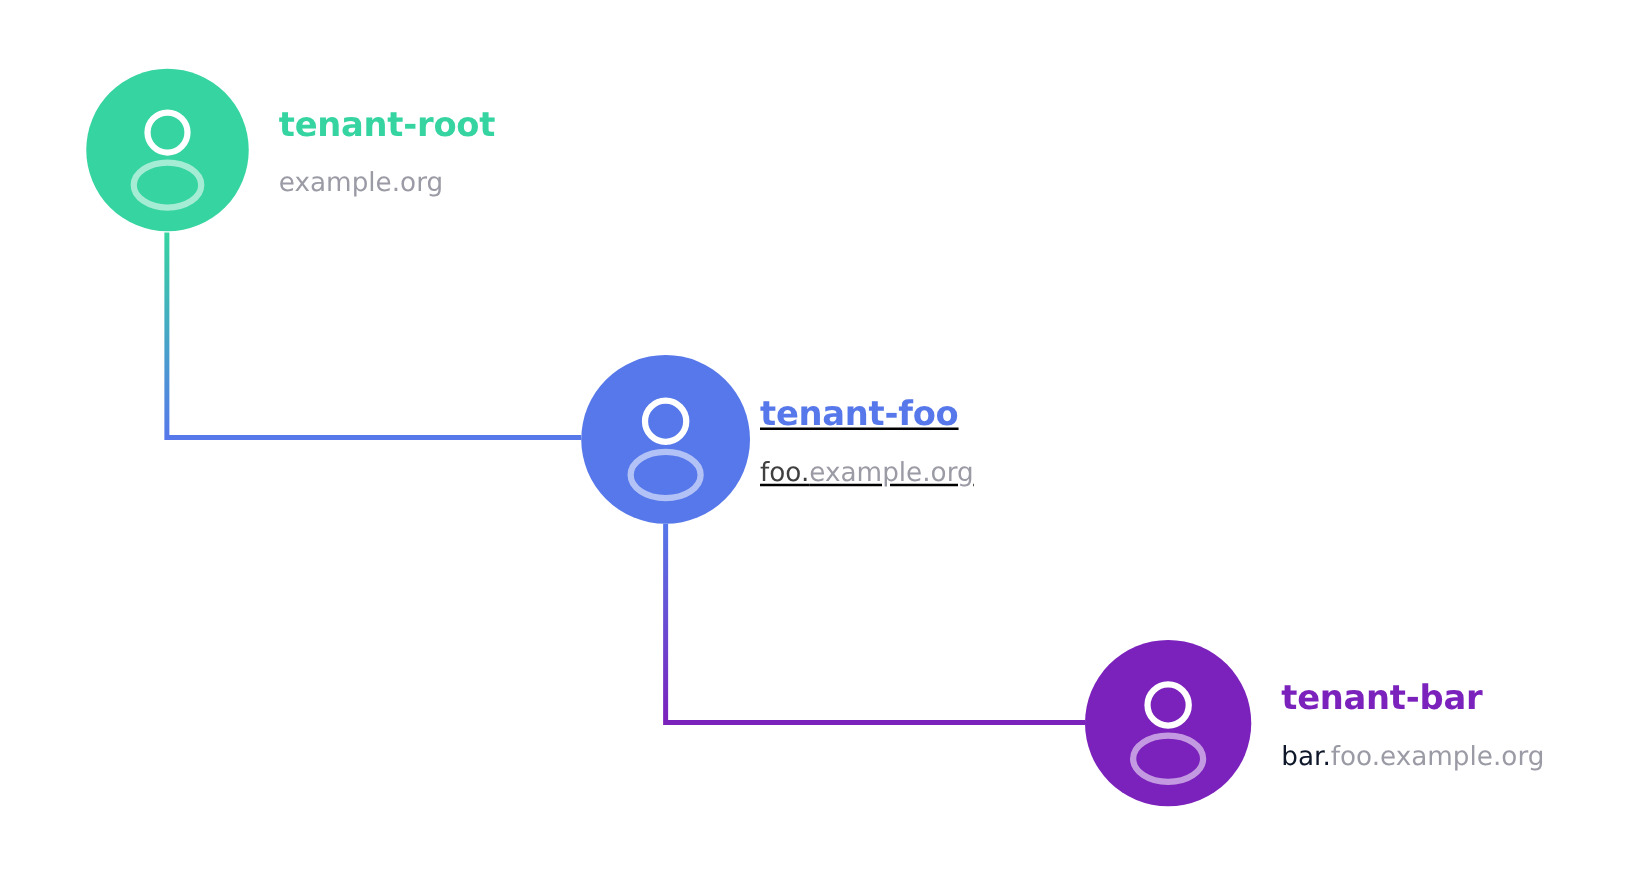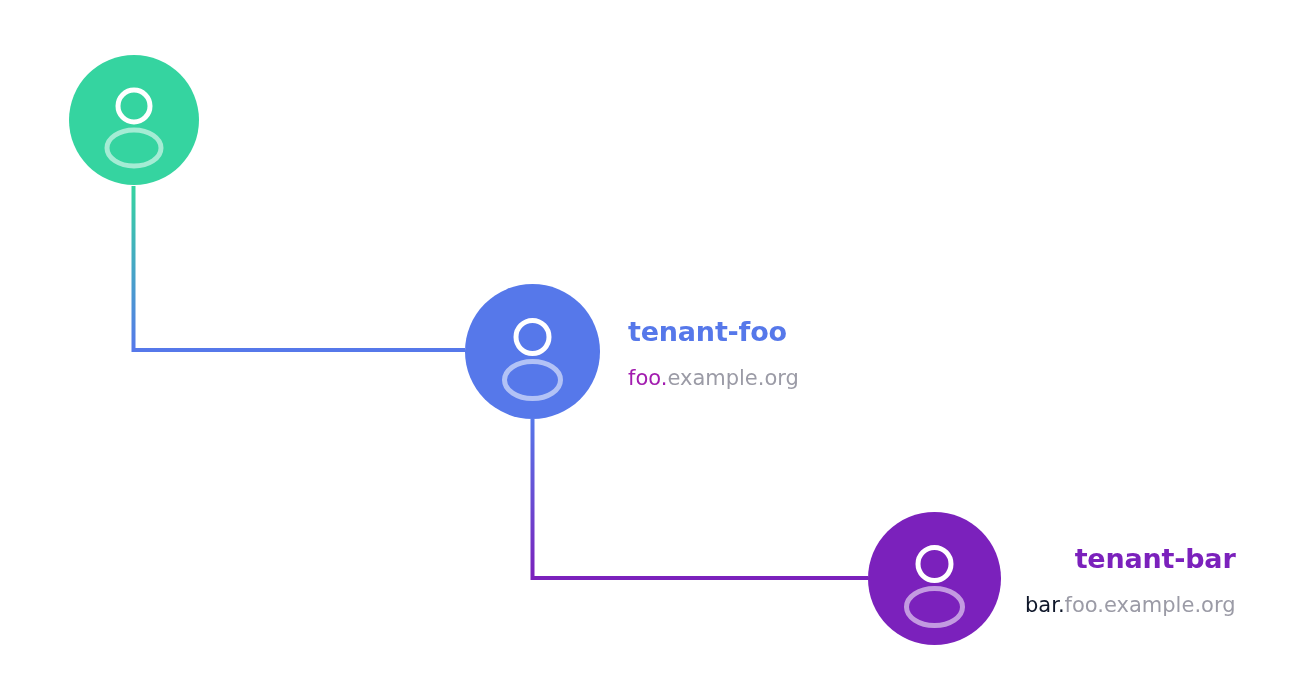--- a/index.html
+++ b/index.html
@@ -73,26 +73,26 @@
   }
 
   
   #node-root   { left: 69px;  top: 55px;  }
   #node-root   .node-avatar { width: 130px; height: 130px; }
   #node-root   .node-text   { margin-left: 24px; margin-top: 4px; }
   #node-root   .node-title  { margin-bottom: 20px; }
 
   #node-foo    { left: 465px; top: 284px; }
   #node-foo    .node-avatar { width: 135px; height: 135px; }
-  #node-foo    .node-text   { margin-left: 28px; margin-top: 4px; }
+  #node-foo    .node-text   { margin-left: 8px; margin-top: 4px; text-decoration: underline; }
   #node-foo    .node-title  { margin-bottom: 20px; }
 
   #node-bar    { left: 868px; top: 512px; }
   #node-bar    .node-avatar { width: 133px; height: 133px; }
-  #node-bar    .node-text   { margin-left: 24px; margin-top: 4px; align-items: flex-end; }
+  #node-bar    .node-text   { margin-left: 24px; margin-top: 4px; }
   #node-bar    .node-title  { margin-bottom: 20px; }
 </style>
 </head>
 <body>
 
 <div id="canvas" style="background: rgb(255, 255, 255);">
 
   <svg id="connectors" viewBox="0 0 1300 700" width="1300" height="700" xmlns="http://www.w3.org/2000/svg">
     <defs>
       <linearGradient id="grad-root-foo" x1="0" y1="0" x2="0" y2="1">
@@ -110,33 +110,39 @@
     <path d="M 532.5 419 L 532.5 578 L 868 578" fill="none" stroke="url(#grad-foo-bar)" stroke-width="4" stroke-linecap="butt" stroke-linejoin="miter"></path>
   </svg>
 
   <div class="node" id="node-root">
     <div class="node-avatar" style="background: rgb(53, 212, 160);">
       <svg viewBox="0 0 130 130" width="100%" height="100%">
         <circle cx="65" cy="51" r="16" fill="none" stroke="#ffffff" stroke-width="5"></circle>
         <ellipse cx="65" cy="93" rx="27" ry="18" fill="none" stroke="#ffffff" stroke-opacity="0.55" stroke-width="5"></ellipse>
       </svg>
     </div>
+    <div class="node-text">
+      <div class="node-title" style="color: rgb(53, 212, 160);">tenant-root</div>
+      <div class="node-domain">
+        <span class="prefix" style="color: rgb(44, 44, 56);"></span><span class="suffix" style="color: rgb(155, 155, 166);">example.org</span>
+      </div>
+    </div>
   </div>
 
   <div class="node" id="node-foo">
     <div class="node-avatar" style="background: rgb(86, 120, 234);">
       <svg viewBox="0 0 135 135" width="100%" height="100%">
         <circle cx="67.5" cy="53" r="16.5" fill="none" stroke="#ffffff" stroke-width="5"></circle>
         <ellipse cx="67.5" cy="96" rx="28" ry="18.5" fill="none" stroke="#ffffff" stroke-opacity="0.55" stroke-width="5"></ellipse>
       </svg>
     </div>
     <div class="node-text">
       <div class="node-title" style="color: rgb(86, 120, 234);">tenant-foo</div>
       <div class="node-domain">
-        <span class="prefix" style="color: #a21caf;">foo.</span><span class="suffix" style="color: rgb(155, 155, 166);">example.org</span>
+        <span class="prefix" style="color: #404040;">foo.</span><span class="suffix" style="color: rgb(155, 155, 166);">example.org</span>
       </div>
     </div>
   </div>
 
   <div class="node" id="node-bar">
     <div class="node-avatar" style="background: rgb(123, 33, 188);">
       <svg viewBox="0 0 133 133" width="100%" height="100%">
         <circle cx="66.5" cy="52" r="16.5" fill="none" stroke="#ffffff" stroke-width="5"></circle>
         <ellipse cx="66.5" cy="95" rx="28" ry="18.5" fill="none" stroke="#ffffff" stroke-opacity="0.55" stroke-width="5"></ellipse>
       </svg>

